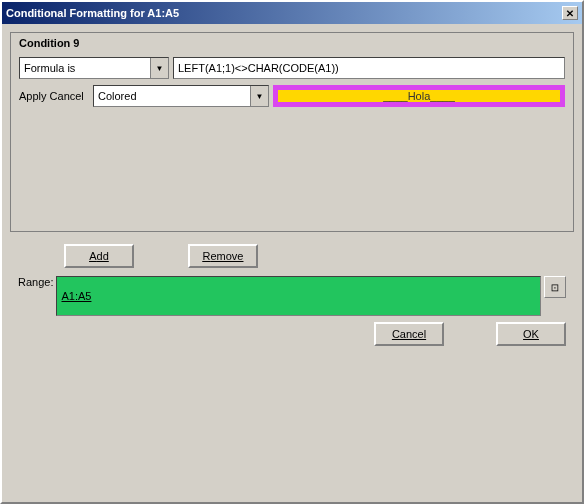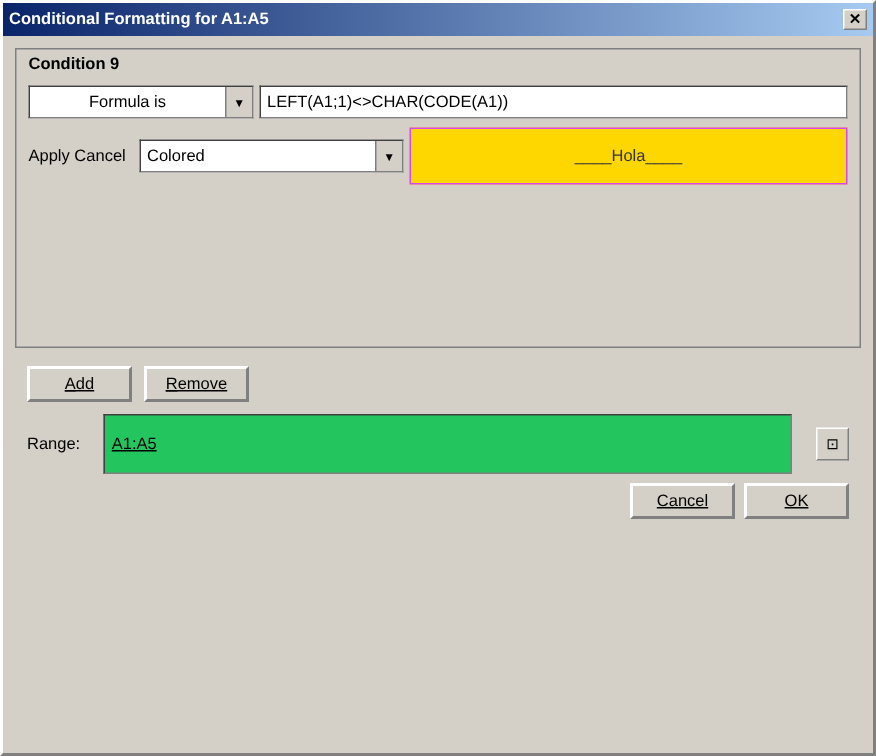--- a/index.html
+++ b/index.html
@@ -116,21 +116,20 @@
       background: #d4d0c8;
       border-left: 1px solid #808080;
       display: flex;
       align-items: center;
       justify-content: center;
       font-size: 8px;
     }
 
     .formula-select {
       width: 150px;
-      text-align: center;
     }
 
     .formula-input {
       flex: 1;
       height: 22px;
       border: 1px solid #808080;
       border-top-color: #404040;
       border-left-color: #404040;
       background: white;
       font-size: 11px;
@@ -138,23 +137,23 @@
       padding: 0 4px;
       outline: none;
     }
 
     .style-select {
       width: 176px;
     }
 
     .preview-box {
       flex: 1;
-      height: 38px;
+      height: 22px;
       background: #ffd700;
-      border: 1px solid #d946ef;
+      border: 5px solid #d946ef;
       display: flex;
       align-items: center;
       justify-content: center;
       font-size: 11px;
       font-family: 'Tahoma', 'Arial', sans-serif;
       color: #333;
       overflow: hidden;
       white-space: nowrap;
     }
 
@@ -177,30 +176,30 @@
       border-left-color: #ffffff;
       border-right-color: #808080;
       border-bottom-color: #808080;
       font-size: 11px;
       font-family: 'Tahoma', 'Arial', sans-serif;
       cursor: pointer;
       display: flex;
       align-items: center;
       justify-content: center;
       padding: 0 8px;
+      margin-left: 46px;
     }
 
     .win-button span {
       text-decoration: underline;
     }
 
     .range-row {
       display: flex;
-      align-items: center;
-      gap: 16px;
+      gap: 3px;
     }
 
     .range-label {
       font-size: 11px;
       color: black;
     }
 
     .range-input {
       flex: 1;
       height: 40px;

